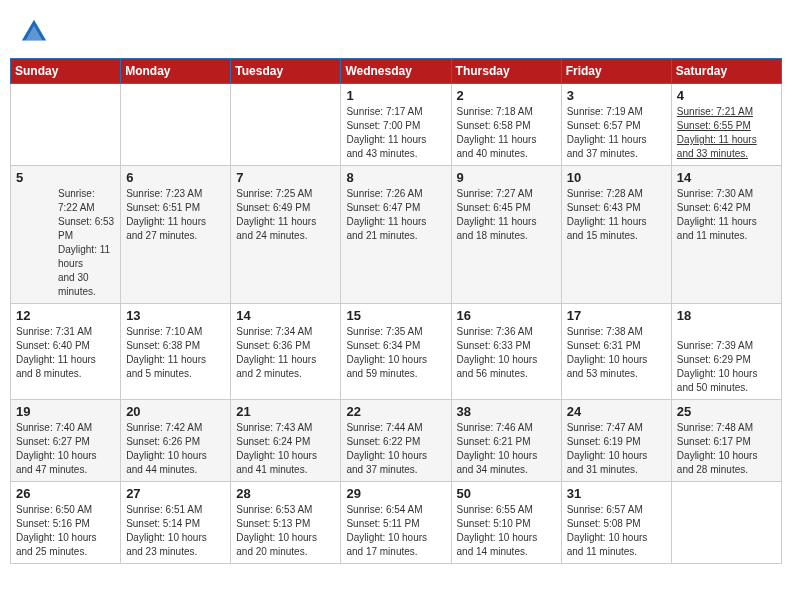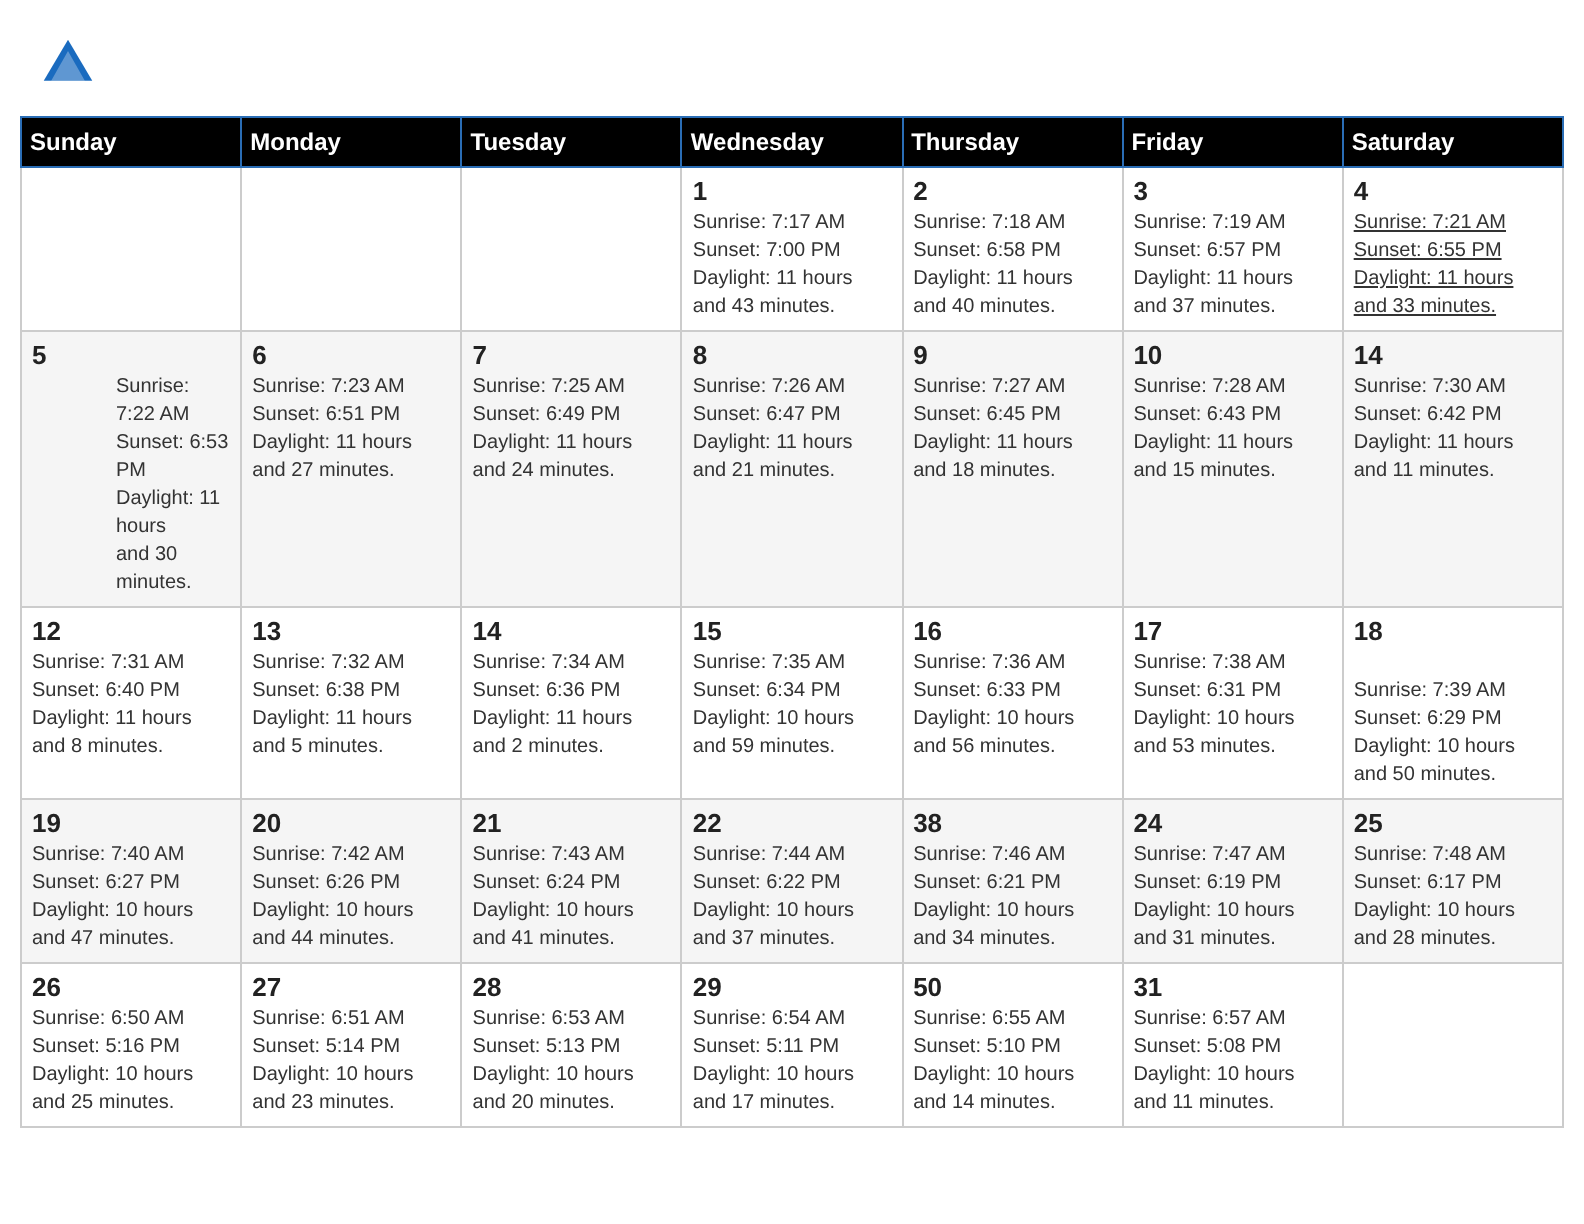--- a/index.html
+++ b/index.html
@@ -54,21 +54,21 @@
       font-size: 14px;
       color: #444;
       margin-top: 2px;
     }
     .calendar {
       width: 100%;
       border-collapse: collapse;
       margin-top: 4px;
     }
     .calendar th {
-      background: #000000;
+      background: #b91c1c;
       color: #fff;
       font-size: 12px;
       font-weight: bold;
       padding: 5px 4px;
       text-align: left;
       border: 1px solid #2a6db5;
     }
     .calendar td {
       border: 1px solid #ccc;
       vertical-align: top;
@@ -215,21 +215,21 @@
       <tr>
         <td>
           <div class="day-number">12</div>
           <div class="day-info" style="white-space: pre-line;">Sunrise: 7:31 AM
 Sunset: 6:40 PM
 Daylight: 11 hours
 and 8 minutes.</div>
         </td>
         <td>
           <div class="day-number">13</div>
-          <div class="day-info" style="white-space: pre-line;">Sunrise: 7:32 AM
+          <div class="day-info" style="white-space: pre-line;">Sunrise: 7:10 AM
 Sunset: 6:38 PM
 Daylight: 11 hours
 and 5 minutes.</div>
         </td>
         <td>
           <div class="day-number">14</div>
           <div class="day-info" style="white-space: pre-line;">Sunrise: 7:34 AM
 Sunset: 6:36 PM
 Daylight: 11 hours
 and 2 minutes.</div>

